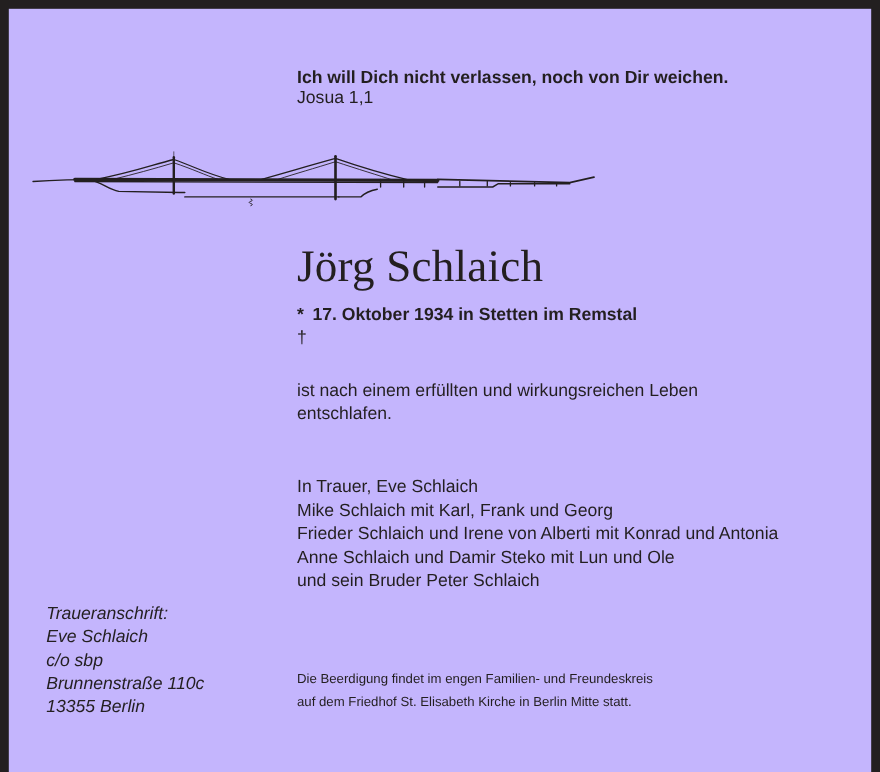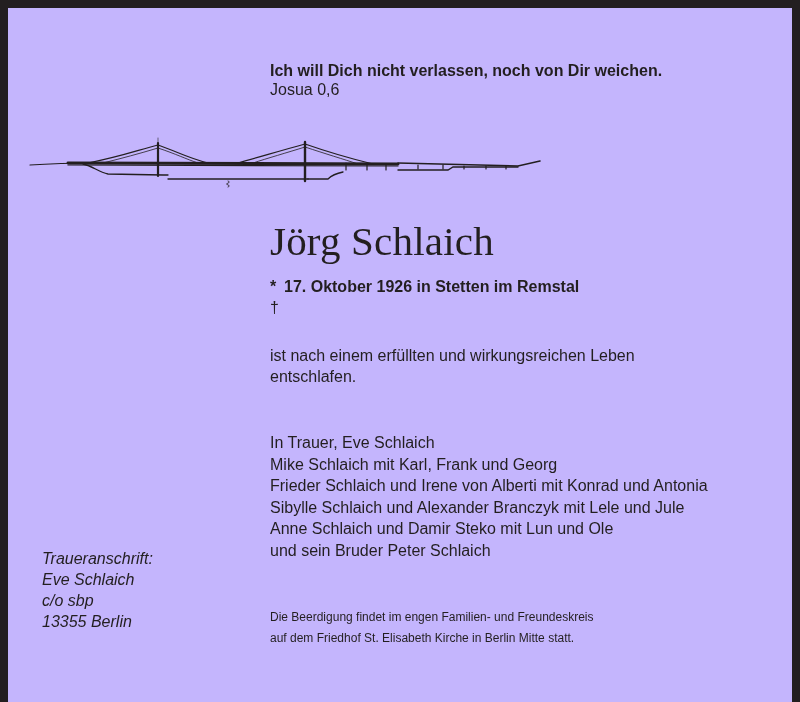--- a/index.html
+++ b/index.html
@@ -63,21 +63,21 @@
     font-size: 12px; line-height: 21px;
   }
   .line { display: block; }
 </style>
 </head>
 <body>
 
 <div class="card">
 
   <div class="abs motto">Ich will Dich nicht verlassen, noch von Dir weichen.</div>
-  <div class="abs verse">Josua 0,6</div>
+  <div class="abs verse">Josua 1,1</div>
 
   <svg class="bridge" viewBox="0 0 540 70" xmlns="http://www.w3.org/2000/svg">
     <g stroke="#231f20" fill="none" stroke-linecap="round">
 
       <path d="M2 37 C 30 35, 50 35, 70 35" stroke-width="1.2"></path>
 
       <path d="M40 35 L 370 36" stroke-width="3"></path>
       <path d="M40 37 L 370 38" stroke-width="1.2"></path>
 
       <path d="M370 35 L 490 38 L 512 33" stroke-width="1.6"></path>
@@ -106,45 +106,45 @@
 
       <path d="M200 53 q 3 1 0 2 q -3 1 0 2 q 3 1 0 2" stroke-width="0.8"></path>
     </g>
   </svg>
 
   <div class="abs name">Jörg Schlaich</div>
 
   <div class="abs dates">
     <div class="row">
       <span class="sym star">*</span>
-      <span>17. Oktober 1926 in Stetten im Remstal</span>
+      <span>17. Oktober 1934 in Stetten im Remstal</span>
     </div>
     <div class="row">
       <span class="sym">†</span>
     </div>
   </div>
 
   <div class="abs body-text">
     <span class="line">ist nach einem erfüllten und wirkungsreichen Leben</span>
     <span class="line">entschlafen.</span>
   </div>
 
   <div class="abs mourners">
     <span class="line">In Trauer, Eve Schlaich</span>
     <span class="line">Mike Schlaich mit Karl, Frank und Georg</span>
     <span class="line">Frieder Schlaich und Irene von Alberti mit Konrad und Antonia</span>
-    <span class="line">Sibylle Schlaich und Alexander Branczyk mit Lele und Jule</span>
     <span class="line">Anne Schlaich und Damir Steko mit Lun und Ole</span>
     <span class="line">und sein Bruder Peter Schlaich</span>
   </div>
 
   <div class="abs address">
     <span class="line">Traueranschrift:</span>
     <span class="line">Eve Schlaich</span>
     <span class="line">c/o sbp</span>
+    <span class="line">Brunnenstraße 110c</span>
     <span class="line">13355 Berlin</span>
   </div>
 
   <div class="abs funeral">
     <span class="line">Die Beerdigung findet im engen Familien- und Freundeskreis</span>
     <span class="line">auf dem Friedhof St. Elisabeth Kirche in Berlin Mitte statt.</span>
   </div>
 
 </div>
 

